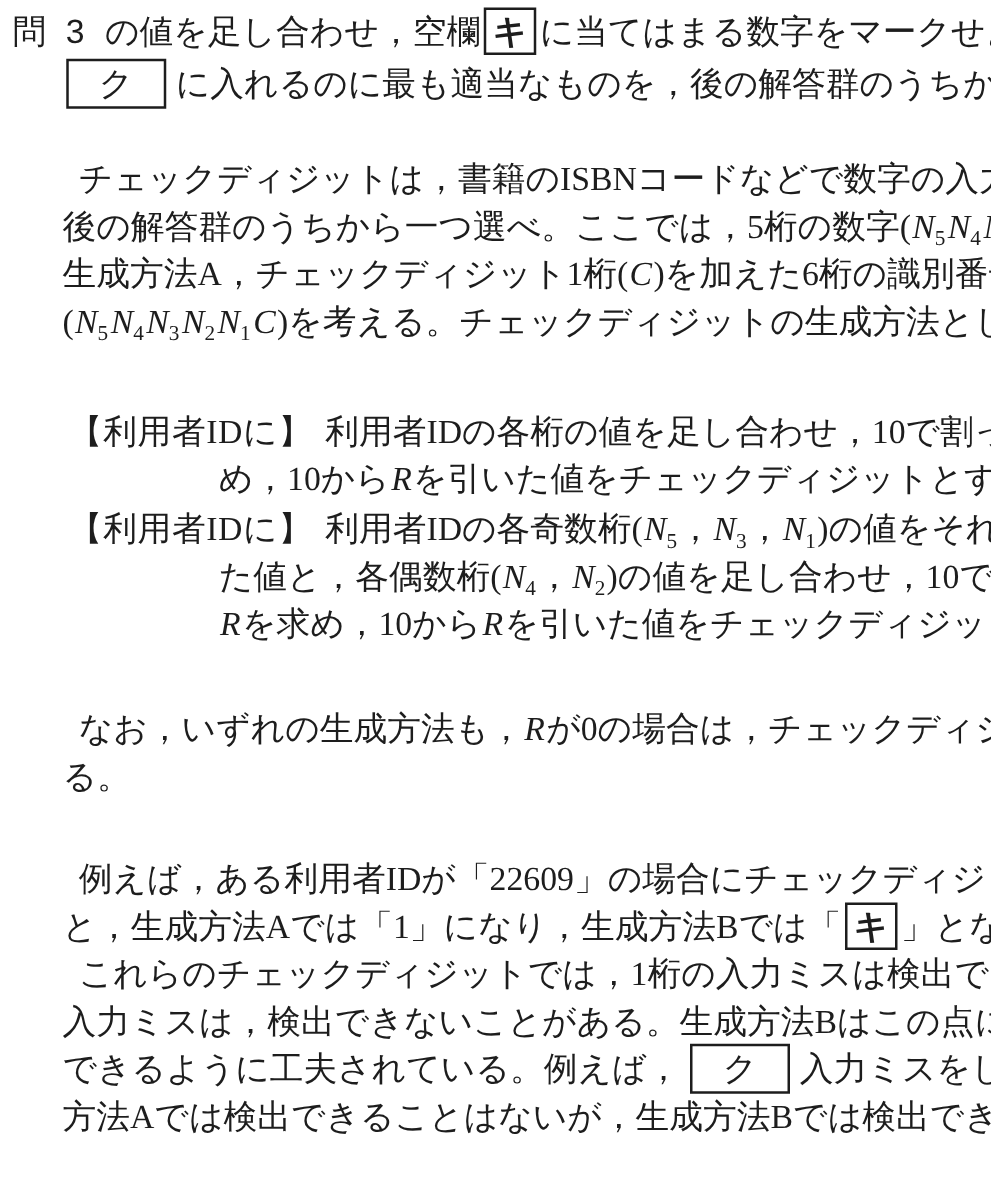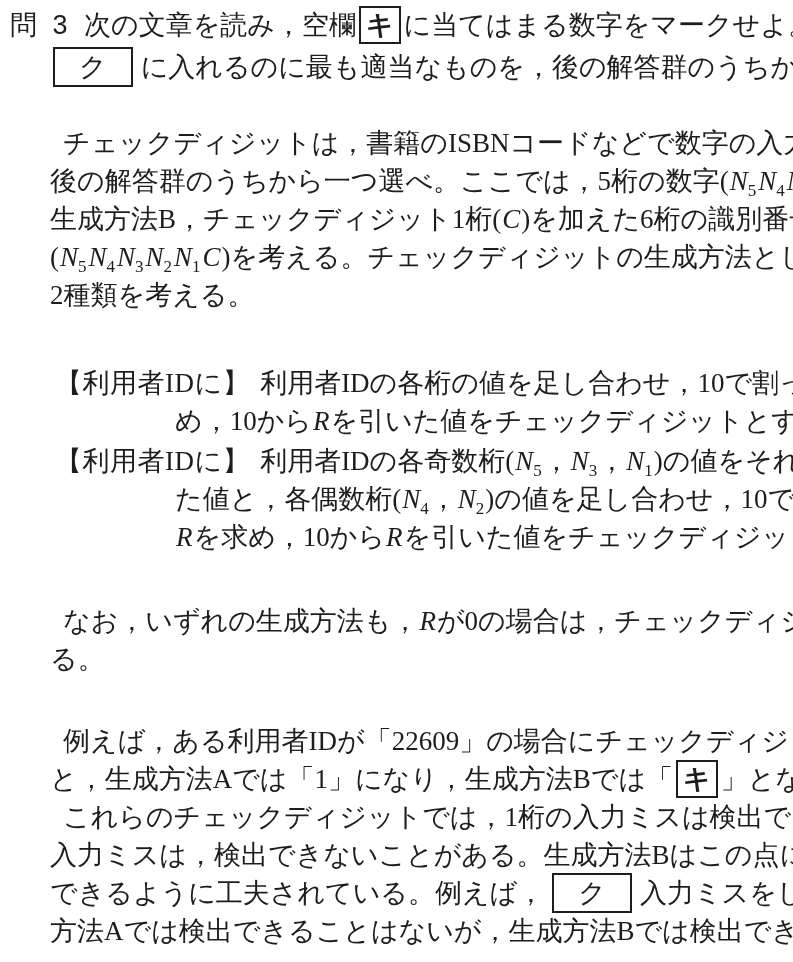--- a/index.html
+++ b/index.html
@@ -73,29 +73,28 @@
   
   .math-var { font-style: italic; padding: 0 1px; text-align: right; }
   .math-var sub { font-style: normal; font-size: 17px; line-height: 0; }
   .t { }
 </style>
 </head>
 <body>
 
 <div class="doc">
     <div class="block blk-header">
-      <div class="line q1"><span class="question-label">問 3</span><span class="t">次の文章を読み，空欄</span><span class="blank-box box-small">キ</span><span class="t">に当てはまる数字をマークせよ。また，空欄</span></div>
+      <div class="line q1"><span class="question-label">問 3</span><span class="t">の値を足し合わせ，空欄</span><span class="blank-box box-small">キ</span><span class="t">に当てはまる数字をマークせよ。また，空欄</span></div>
       <div class="line q2"><span class="blank-box box-wide">ク</span><span class="t">に入れるのに最も適当なものを，後の解答群のうちから一つ選べ。</span></div>
     </div>
     <div class="block blk-intro">
       <div class="line first"><span class="t">チェックディジットは，書籍のISBNコードなどで数字の入力ミスを検出</span></div>
       <div class="line "><span class="t">後の解答群のうちから一つ選べ。ここでは，5桁の数字(</span><span class="math-var">N<sub>5</sub></span><span class="math-var">N<sub>4</sub></span><span class="math-var">N</span></div>
-      <div class="line "><span class="t">生成方法B，チェックディジット1桁(</span><span class="math-var">C</span><span class="t">)を加えた6桁の識別番号</span></div>
+      <div class="line "><span class="t">生成方法A，チェックディジット1桁(</span><span class="math-var">C</span><span class="t">)を加えた6桁の識別番号</span></div>
       <div class="line "><span class="t">(</span><span class="math-var">N<sub>5</sub></span><span class="math-var">N<sub>4</sub></span><span class="math-var">N<sub>3</sub></span><span class="math-var">N<sub>2</sub></span><span class="math-var">N<sub>1</sub></span><span class="math-var">C</span><span class="t">)を考える。チェックディジットの生成方法として，次の</span></div>
-      <div class="line "><span class="t">2種類を考える。</span></div>
     </div>
     <div class="block blk-method-a">
       <div class="line m1"><span class="method-label">【利用者IDに】</span><span class="t">利用者IDの各桁の値を足し合わせ，10で割った余り</span></div>
       <div class="line mcont"><span class="t">め，10から</span><span class="math-var">R</span><span class="t">を引いた値をチェックディジットとする。</span></div>
     </div>
     <div class="block blk-method-b">
       <div class="line m1"><span class="method-label">【利用者IDに】</span><span class="t">利用者IDの各奇数桁(</span><span class="math-var">N<sub>5</sub></span><span class="t">，</span><span class="math-var">N<sub>3</sub></span><span class="t">，</span><span class="math-var">N<sub>1</sub></span><span class="t">)の値をそれぞれ3倍にし</span></div>
       <div class="line mcont"><span class="t">た値と，各偶数桁(</span><span class="math-var">N<sub>4</sub></span><span class="t">，</span><span class="math-var">N<sub>2</sub></span><span class="t">)の値を足し合わせ，10で割った余り</span></div>
       <div class="line mcont"><span class="math-var">R</span><span class="t">を求め，10から</span><span class="math-var">R</span><span class="t">を引いた値をチェックディジットとする。</span></div>
     </div>

